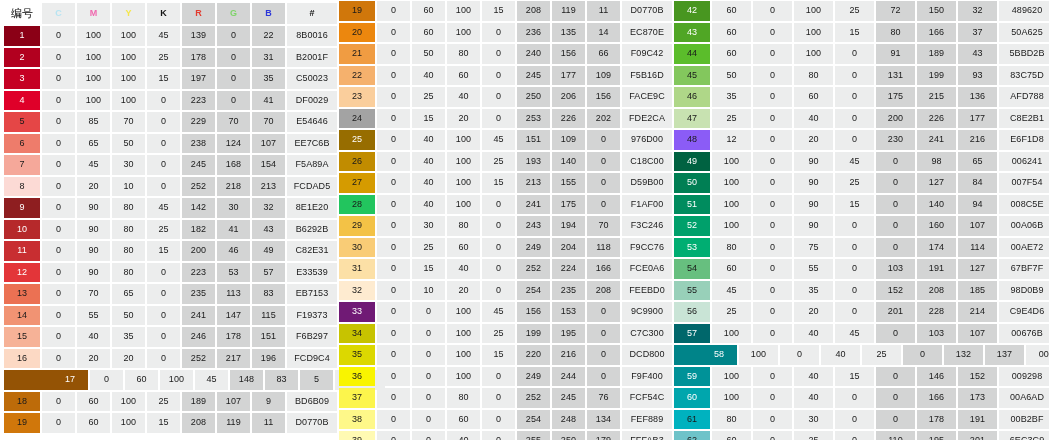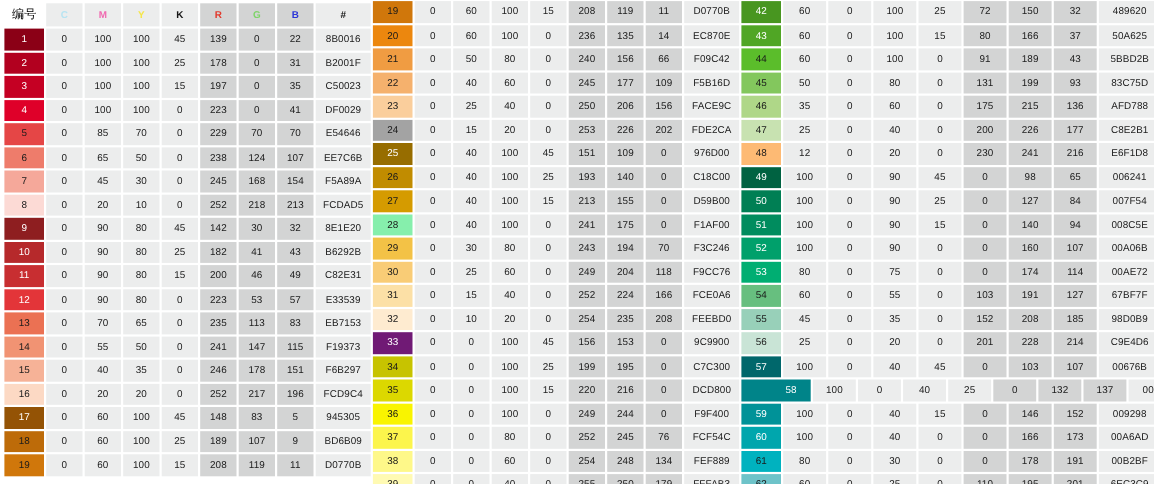--- a/index.html
+++ b/index.html
@@ -272,21 +272,21 @@
           <div class="cell c-n cmyk">0</div>
           <div class="cell c-n cmyk">20</div>
           <div class="cell c-n cmyk">20</div>
           <div class="cell c-n cmyk">0</div>
           <div class="cell c-n rgb">252</div>
           <div class="cell c-n rgb">217</div>
           <div class="cell c-n rgb">196</div>
           <div class="cell c-hex hexc">FCD9C4</div>
         </div>
         <div class="row">
-          <div class="swatch light-txt" style="background: rgb(148, 83, 5);">17</div>
+          <div class="swatch light-txt" style="background: rgb(148, 83, 5); padding-left: 48px;">17</div>
           <div class="cell c-n cmyk">0</div>
           <div class="cell c-n cmyk">60</div>
           <div class="cell c-n cmyk">100</div>
           <div class="cell c-n cmyk">45</div>
           <div class="cell c-n rgb">148</div>
           <div class="cell c-n rgb">83</div>
           <div class="cell c-n rgb">5</div>
           <div class="cell c-hex hexc">945305</div>
         </div>
         <div class="row">
@@ -409,21 +409,21 @@
           <div class="cell c-n cmyk">0</div>
           <div class="cell c-n cmyk">40</div>
           <div class="cell c-n cmyk">100</div>
           <div class="cell c-n cmyk">15</div>
           <div class="cell c-n rgb">213</div>
           <div class="cell c-n rgb">155</div>
           <div class="cell c-n rgb">0</div>
           <div class="cell c-hex hexc">D59B00</div>
         </div>
         <div class="row">
-          <div class="swatch dark-txt" style="background: #86efac;">28</div>
+          <div class="swatch dark-txt" style="background: #22c55e;">28</div>
           <div class="cell c-n cmyk">0</div>
           <div class="cell c-n cmyk">40</div>
           <div class="cell c-n cmyk">100</div>
           <div class="cell c-n cmyk">0</div>
           <div class="cell c-n rgb">241</div>
           <div class="cell c-n rgb">175</div>
           <div class="cell c-n rgb">0</div>
           <div class="cell c-hex hexc">F1AF00</div>
         </div>
         <div class="row">
@@ -612,21 +612,21 @@
           <div class="cell c-n cmyk">25</div>
           <div class="cell c-n cmyk">0</div>
           <div class="cell c-n cmyk">40</div>
           <div class="cell c-n cmyk">0</div>
           <div class="cell c-n rgb">200</div>
           <div class="cell c-n rgb">226</div>
           <div class="cell c-n rgb">177</div>
           <div class="cell c-hex hexc">C8E2B1</div>
         </div>
         <div class="row">
-          <div class="swatch dark-txt" style="background: #fdba74;">48</div>
+          <div class="swatch dark-txt" style="background: #8b5cf6;">48</div>
           <div class="cell c-n cmyk">12</div>
           <div class="cell c-n cmyk">0</div>
           <div class="cell c-n cmyk">20</div>
           <div class="cell c-n cmyk">0</div>
           <div class="cell c-n rgb">230</div>
           <div class="cell c-n rgb">241</div>
           <div class="cell c-n rgb">216</div>
           <div class="cell c-hex hexc">E6F1D8</div>
         </div>
         <div class="row">

